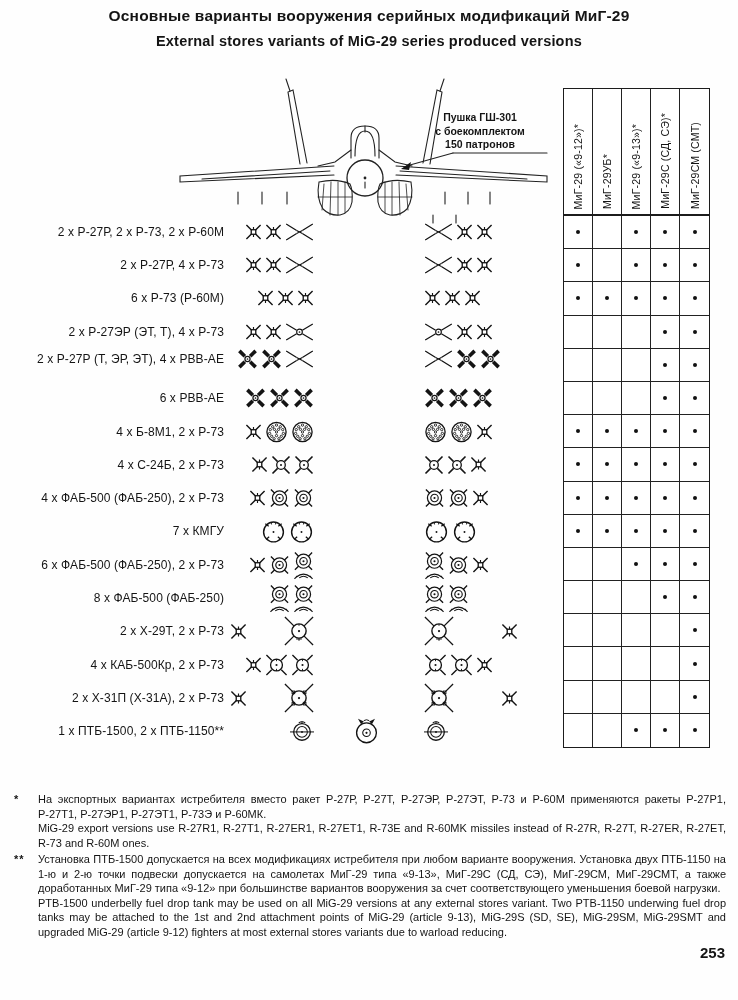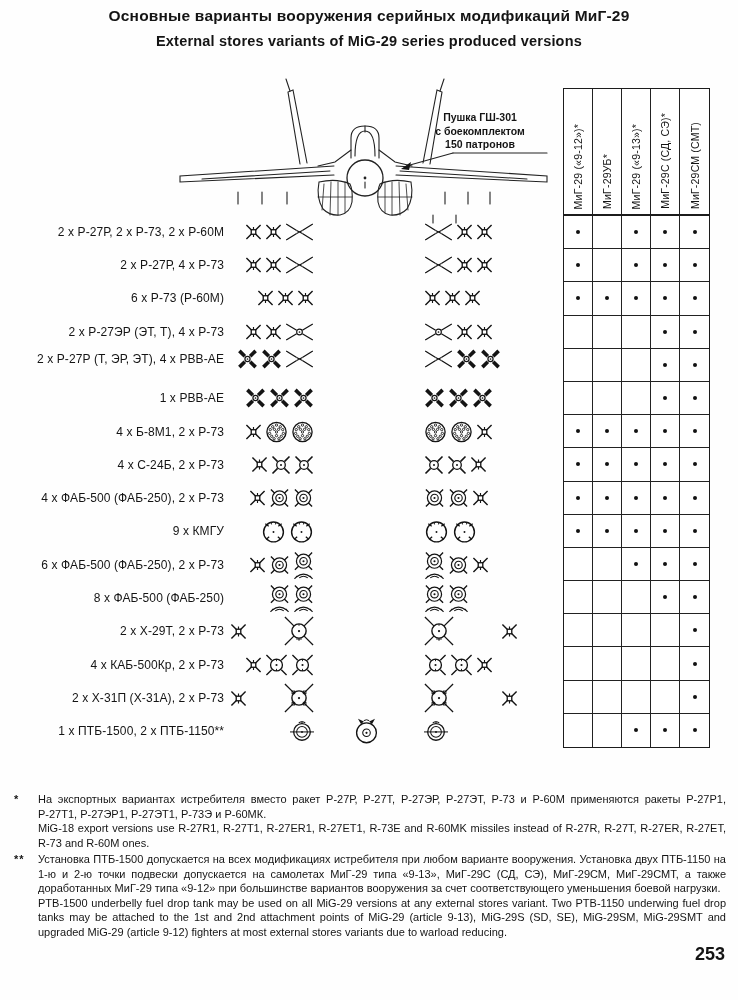--- a/index.html
+++ b/index.html
@@ -67,21 +67,21 @@
   .ic-kab500-bomb{width:23px;height:23px;}
   .ic-ptb1150-tank{width:24px;height:24px;}
   .ic-ptb1500-tank{width:29px;height:27px;}
 
   
   .footnotes{left:14px;top:792px;width:712px;font-size:11px;line-height:14.5px;}
   .footnote{display:flex;margin-bottom:2px;}
   .fn-marker{width:24px;flex:none;font-weight:bold;letter-spacing:1px;}
   .fn-text{flex:1;text-align:justify;}
 
-  .page-number{right:13px;top:944px;font-size:18px;font-weight:bold;}
+  .page-number{right:13px;top:944px;font-size:15px;font-weight:bold;}
 </style>
 </head>
 <body>
 
 <svg width="0" height="0" style="position:absolute" aria-hidden="true">
 <defs>
   <symbol id="sym-r73-missile" viewBox="0 0 18 18">
     <g fill="none" stroke="#141414">
       <path stroke-width="1.5" d="M1.5,1.5 L6.8,6.8 M16.5,1.5 L11.2,6.8 M1.5,16.5 L6.8,11.2 M16.5,16.5 L11.2,11.2"></path>
       <rect x="6.6" y="6.6" width="4.8" height="4.8" stroke-width="1.4"></rect>
@@ -583,21 +583,21 @@
         </svg>
         <svg class="ic ic-rvv-ae-missile">
           <use href="#sym-rvv-ae-missile" xlink:href="#sym-rvv-ae-missile"></use>
         </svg>
         <svg class="ic ic-rvv-ae-missile">
           <use href="#sym-rvv-ae-missile" xlink:href="#sym-rvv-ae-missile"></use>
         </svg>
       </div>
     </div>
     <div class="trow" style="top: 381.562px; height: 33.3125px;">
-      <div class="row-label">1 x РВВ-АЕ</div>
+      <div class="row-label">6 x РВВ-АЕ</div>
       <div class="icons left">
         <svg class="ic ic-rvv-ae-missile">
           <use href="#sym-rvv-ae-missile" xlink:href="#sym-rvv-ae-missile"></use>
         </svg>
         <svg class="ic ic-rvv-ae-missile">
           <use href="#sym-rvv-ae-missile" xlink:href="#sym-rvv-ae-missile"></use>
         </svg>
         <svg class="ic ic-rvv-ae-missile">
           <use href="#sym-rvv-ae-missile" xlink:href="#sym-rvv-ae-missile"></use>
         </svg>
@@ -683,21 +683,21 @@
         </svg>
         <svg class="ic ic-fab-bomb">
           <use href="#sym-fab-bomb" xlink:href="#sym-fab-bomb"></use>
         </svg>
         <svg class="ic ic-r73-missile">
           <use href="#sym-r73-missile" xlink:href="#sym-r73-missile"></use>
         </svg>
       </div>
     </div>
     <div class="trow" style="top: 514.812px; height: 33.3125px;">
-      <div class="row-label">9 x КМГУ</div>
+      <div class="row-label">7 x КМГУ</div>
       <div class="icons left">
         <svg class="ic ic-kmgu-dispenser">
           <use href="#sym-kmgu-dispenser" xlink:href="#sym-kmgu-dispenser"></use>
         </svg>
         <svg class="ic ic-kmgu-dispenser">
           <use href="#sym-kmgu-dispenser" xlink:href="#sym-kmgu-dispenser"></use>
         </svg>
       </div>
       <div class="icons right">
         <svg class="ic ic-kmgu-dispenser">
@@ -833,21 +833,21 @@
         </svg>
       </div>
     </div>
   </div>
 
 <div class="abs footnotes">
   <div class="footnote">
     <div class="fn-marker">*</div>
     <div class="fn-text">
       <div>На экспортных вариантах истребителя вместо ракет Р-27Р, Р-27Т, Р-27ЭР, Р-27ЭТ, Р-73 и Р-60М применяются ракеты Р-27Р1, Р-27Т1, Р-27ЭР1, Р-27ЭТ1, Р-73Э и Р-60МК.</div>
-      <div>MiG-18 export versions use R-27R1, R-27T1, R-27ER1, R-27ET1, R-73E and R-60MK missiles instead of R-27R, R-27T, R-27ER, R-27ET, R-73 and R-60M ones.</div>
+      <div>MiG-29 export versions use R-27R1, R-27T1, R-27ER1, R-27ET1, R-73E and R-60MK missiles instead of R-27R, R-27T, R-27ER, R-27ET, R-73 and R-60M ones.</div>
     </div>
   </div>
   <div class="footnote">
     <div class="fn-marker">**</div>
     <div class="fn-text">
       <div>Установка ПТБ-1500 допускается на всех модификациях истребителя при любом варианте вооружения. Установка двух ПТБ-1150 на 1-ю и 2-ю точки подвески допускается на самолетах МиГ-29 типа «9-13», МиГ-29С (СД, СЭ), МиГ-29СМ, МиГ-29СМТ, а также доработанных МиГ-29 типа «9-12» при большинстве вариантов вооружения за счет соответствующего уменьшения боевой нагрузки.</div>
       <div>PTB-1500 underbelly fuel drop tank may be used on all MiG-29 versions at any external stores variant. Two PTB-1150 underwing fuel drop tanks may be attached to the 1st and 2nd attachment points of MiG-29 (article 9-13), MiG-29S (SD, SE), MiG-29SM, MiG-29SMT and upgraded MiG-29 (article 9-12) fighters at most external stores variants due to warload reducing.</div>
     </div>
   </div>
 </div>

